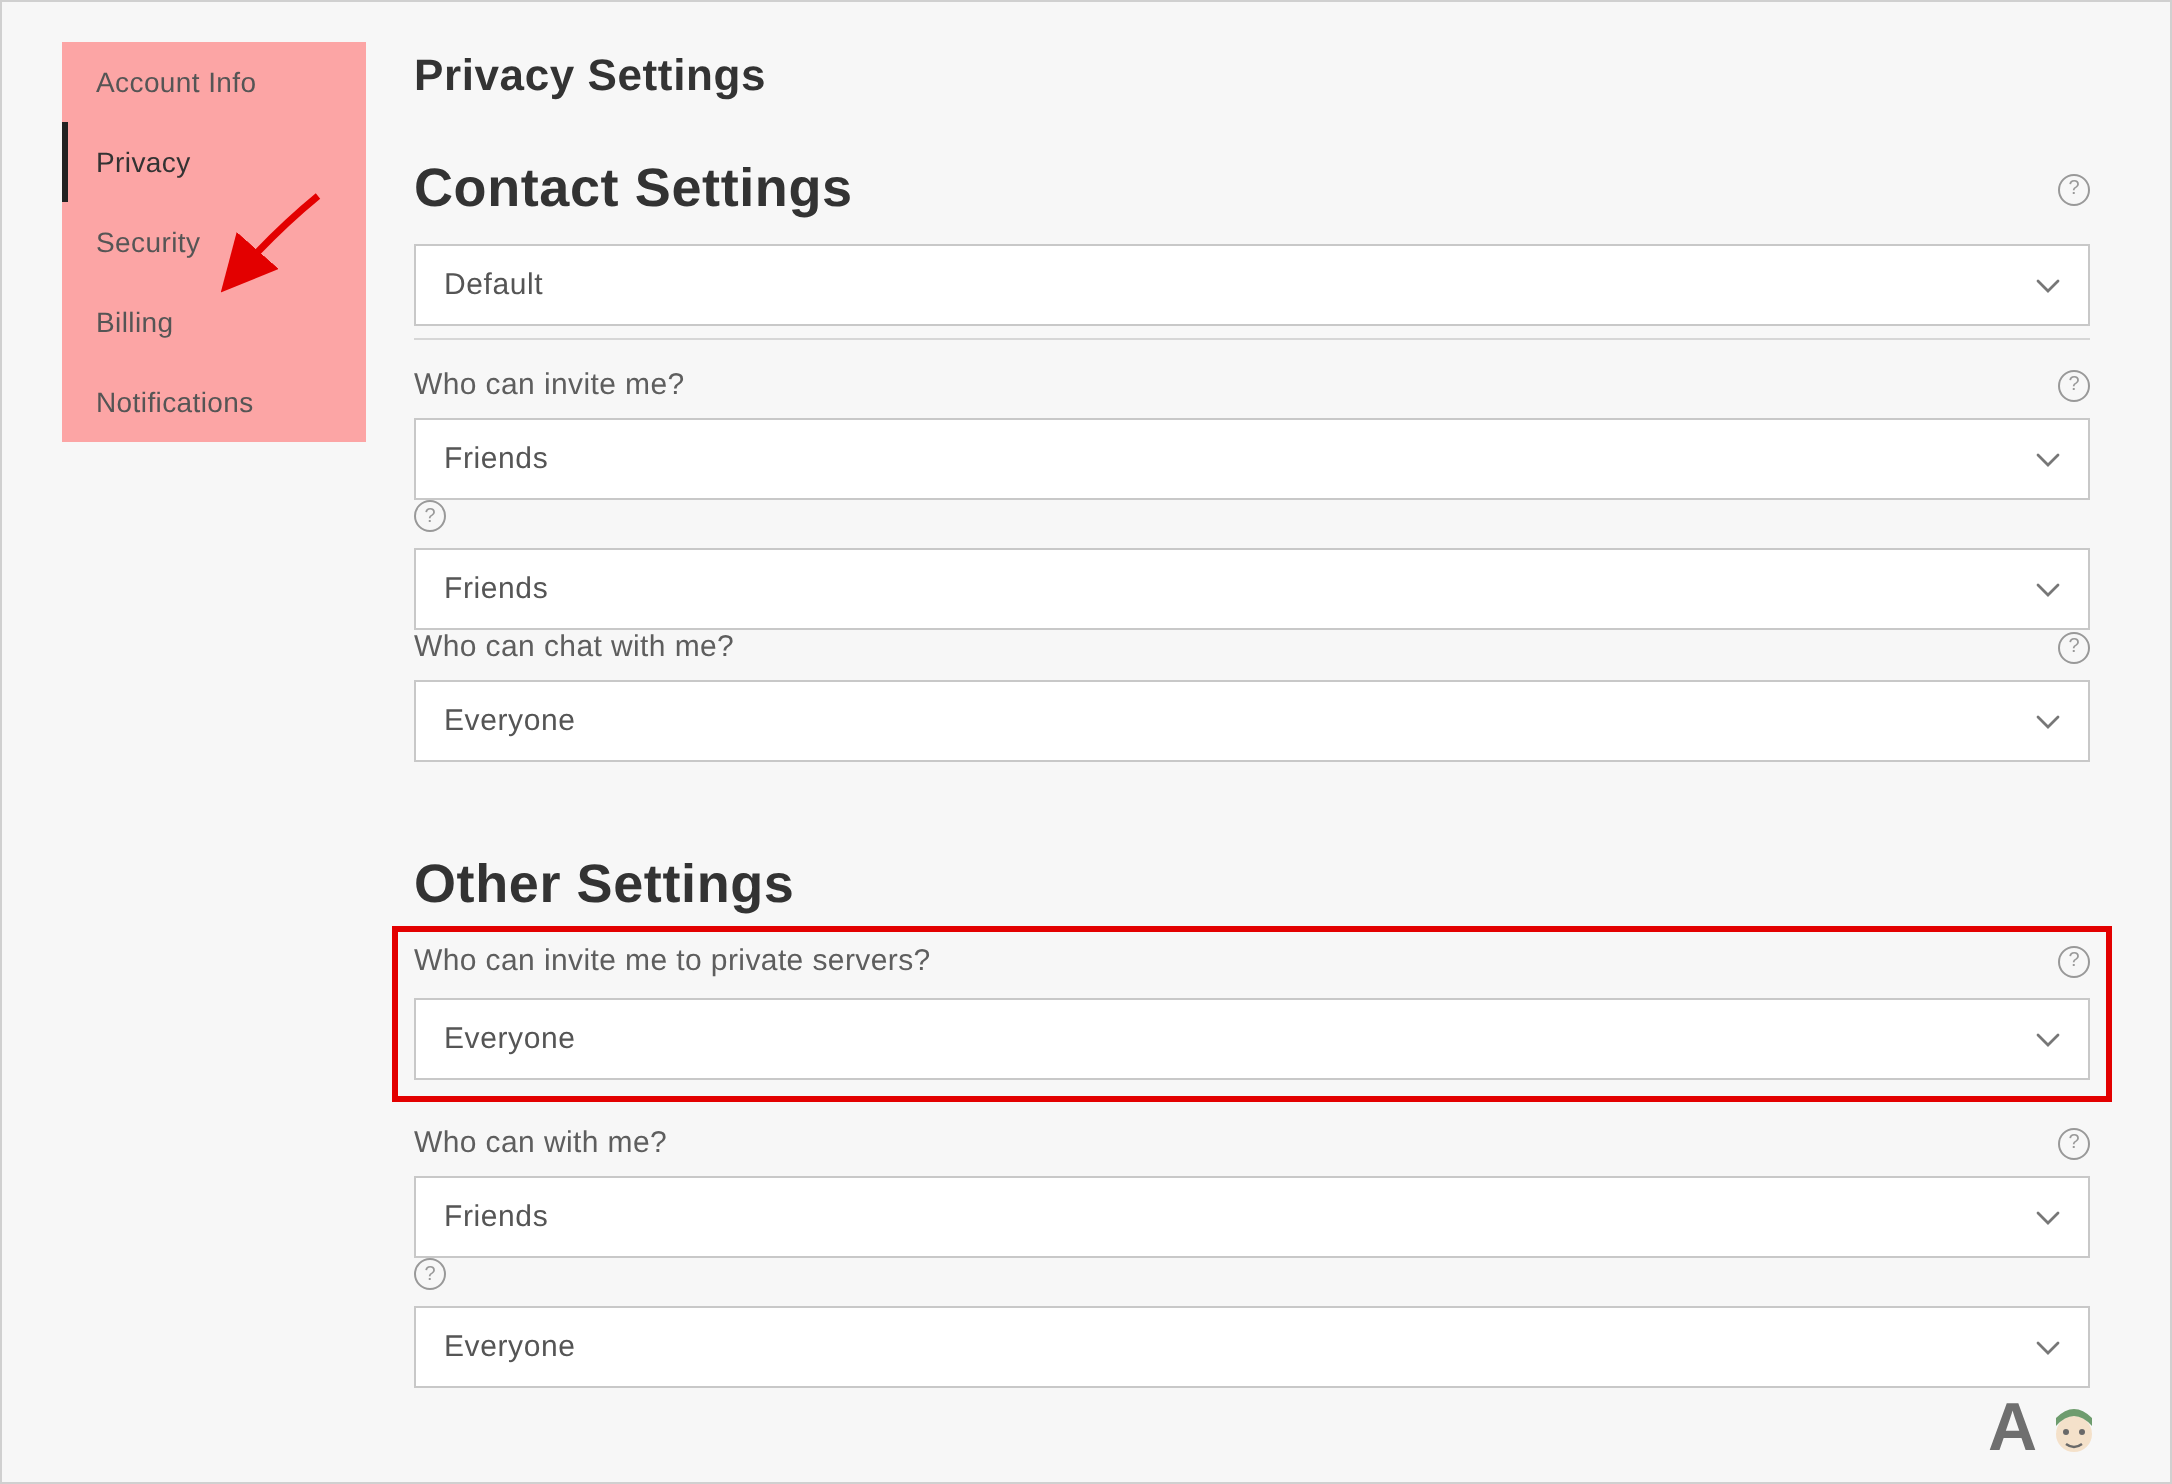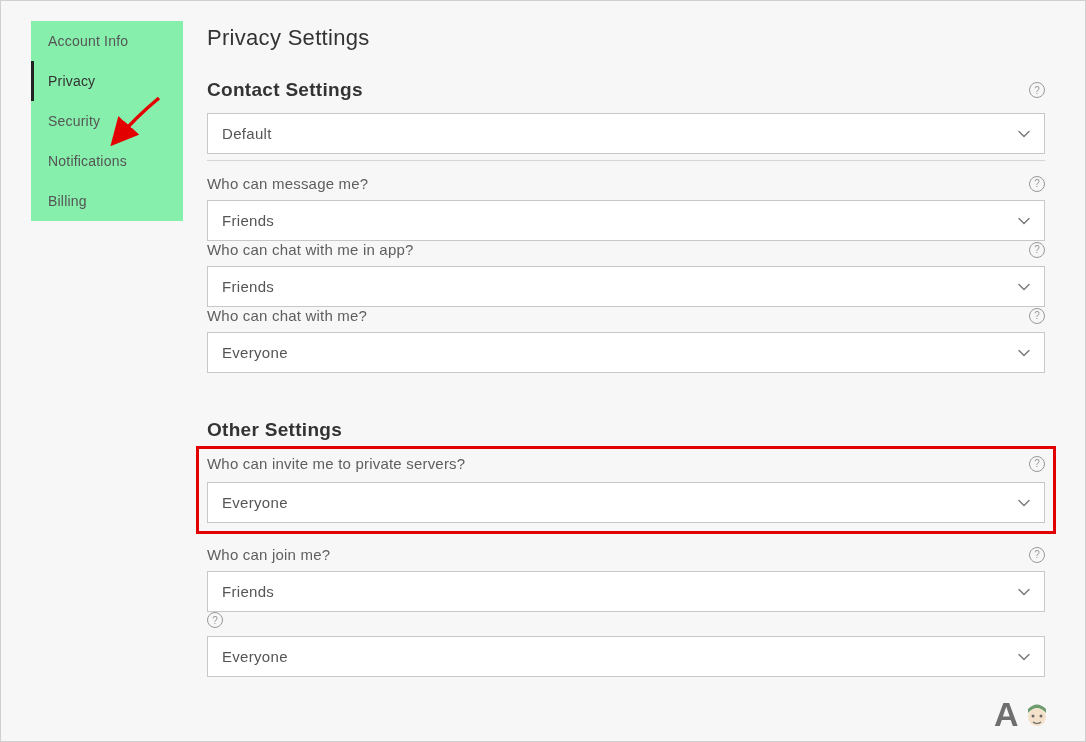--- a/index.html
+++ b/index.html
@@ -19,21 +19,21 @@
       display: flex;
       width: 100%;
       height: 100%;
       padding: 0;
       border: 1px solid #d0d0d0;
       background: #f7f7f7;
     }
     .sidebar {
       width: 152px;
       margin: 20px 0 0 30px;
-      background: #86efac;
+      background: #fca5a5;
       height: fit-content;
     }
     .sidebar-item {
       padding: 12px 14px;
       font-size: 14px;
       color: #555;
       cursor: pointer;
       border-left: 3px solid transparent;
       letter-spacing: 0.2px;
     }
@@ -42,33 +42,33 @@
       font-weight: 500;
       color: #333;
     }
     .main {
       flex: 1;
       padding: 24px 40px 0 24px;
       position: relative;
     }
     .page-title {
       font-size: 22px;
-      font-weight: 400;
+      font-weight: 700;
       color: #333;
       margin-bottom: 28px;
       letter-spacing: 0.3px;
     }
     .section-header {
       display: flex;
       justify-content: space-between;
       align-items: center;
       margin-bottom: 12px;
     }
     .section-title {
-      font-size: 19px;
+      font-size: 27px;
       font-weight: 800;
       color: #333;
       letter-spacing: 0.3px;
     }
     .help-icon {
       width: 16px;
       height: 16px;
       border: 1.3px solid #999;
       border-radius: 50%;
       display: flex;
@@ -166,22 +166,22 @@
   </style>
 </head>
 <body>
 
 <div class="container">
 
   <div class="sidebar">
     <div class="sidebar-item">Account Info</div>
     <div class="sidebar-item active">Privacy</div>
     <div class="sidebar-item">Security</div>
+    <div class="sidebar-item">Billing</div>
     <div class="sidebar-item">Notifications</div>
-    <div class="sidebar-item">Billing</div>
   </div>
 
   <div class="main">
     <h1 class="page-title">Privacy Settings</h1>
 
     <div class="section-header">
       <h2 class="section-title">Contact Settings</h2>
       <span class="help-icon">?</span>
     </div>
 
@@ -193,36 +193,35 @@
               <path d="M1 1.5 L6 6.5 L11 1.5" stroke="#777" stroke-width="1.4" fill="none" stroke-linecap="round"></path>
             </svg>
         </span>
       </div>
     </div>
 
     <hr class="divider">
 
     <div class="field-group">
       <div class="field-label-row">
-        <span class="field-label">Who can message me?</span>
+        <span class="field-label">Who can invite me?</span>
         <span class="help-icon">?</span>
       </div>
       <div class="dropdown">
         <span>Friends</span>
         <span class="chevron-down">
           <svg viewBox="0 0 12 8">
               <path d="M1 1.5 L6 6.5 L11 1.5" stroke="#777" stroke-width="1.4" fill="none" stroke-linecap="round"></path>
             </svg>
         </span>
       </div>
     </div>
 
     <div class="field-group">
       <div class="field-label-row">
-        <span class="field-label">Who can chat with me in app?</span>
         <span class="help-icon">?</span>
       </div>
       <div class="dropdown">
         <span>Friends</span>
         <span class="chevron-down">
           <svg viewBox="0 0 12 8">
               <path d="M1 1.5 L6 6.5 L11 1.5" stroke="#777" stroke-width="1.4" fill="none" stroke-linecap="round"></path>
             </svg>
         </span>
       </div>
@@ -257,21 +256,21 @@
         <span class="chevron-down">
           <svg viewBox="0 0 12 8">
               <path d="M1 1.5 L6 6.5 L11 1.5" stroke="#777" stroke-width="1.4" fill="none" stroke-linecap="round"></path>
             </svg>
         </span>
       </div>
     </div>
 
     <div class="field-group">
       <div class="field-label-row">
-        <span class="field-label">Who can join me?</span>
+        <span class="field-label">Who can with me?</span>
         <span class="help-icon">?</span>
       </div>
       <div class="dropdown">
         <span>Friends</span>
         <span class="chevron-down">
           <svg viewBox="0 0 12 8">
               <path d="M1 1.5 L6 6.5 L11 1.5" stroke="#777" stroke-width="1.4" fill="none" stroke-linecap="round"></path>
             </svg>
         </span>
       </div>

